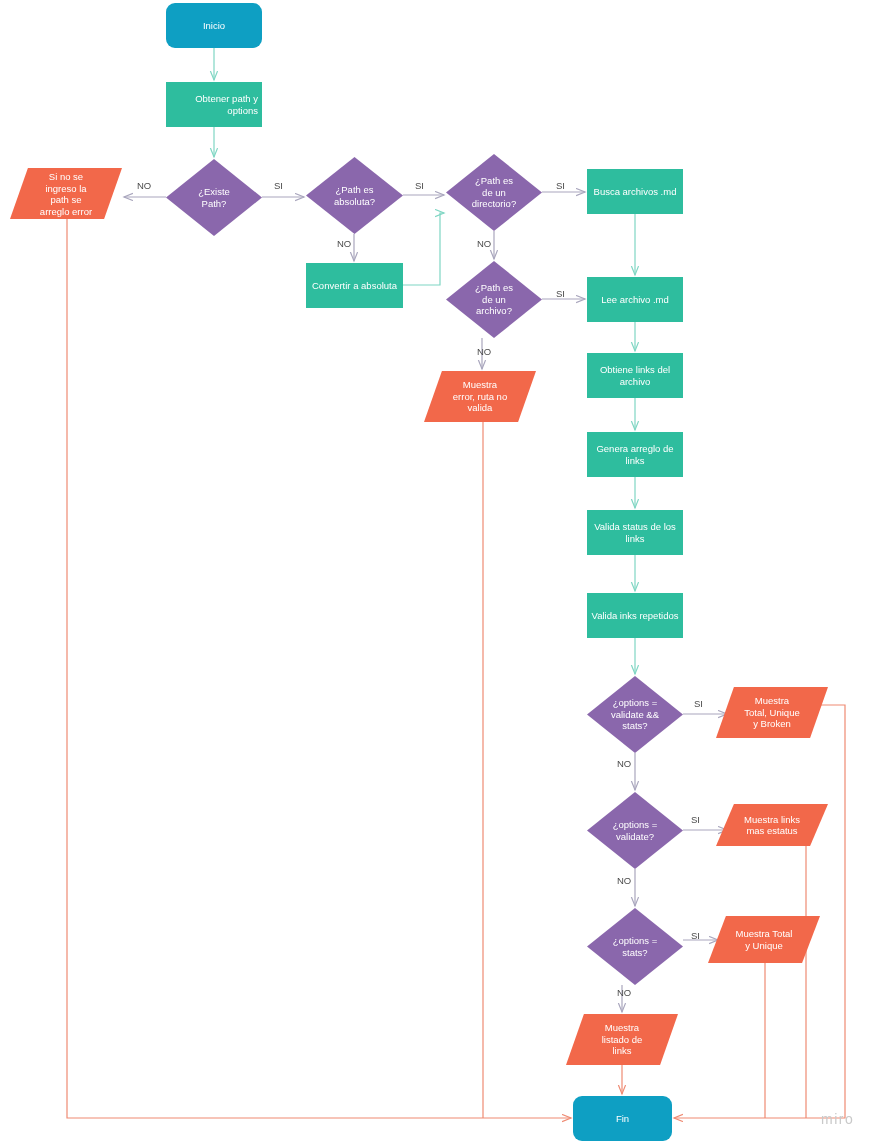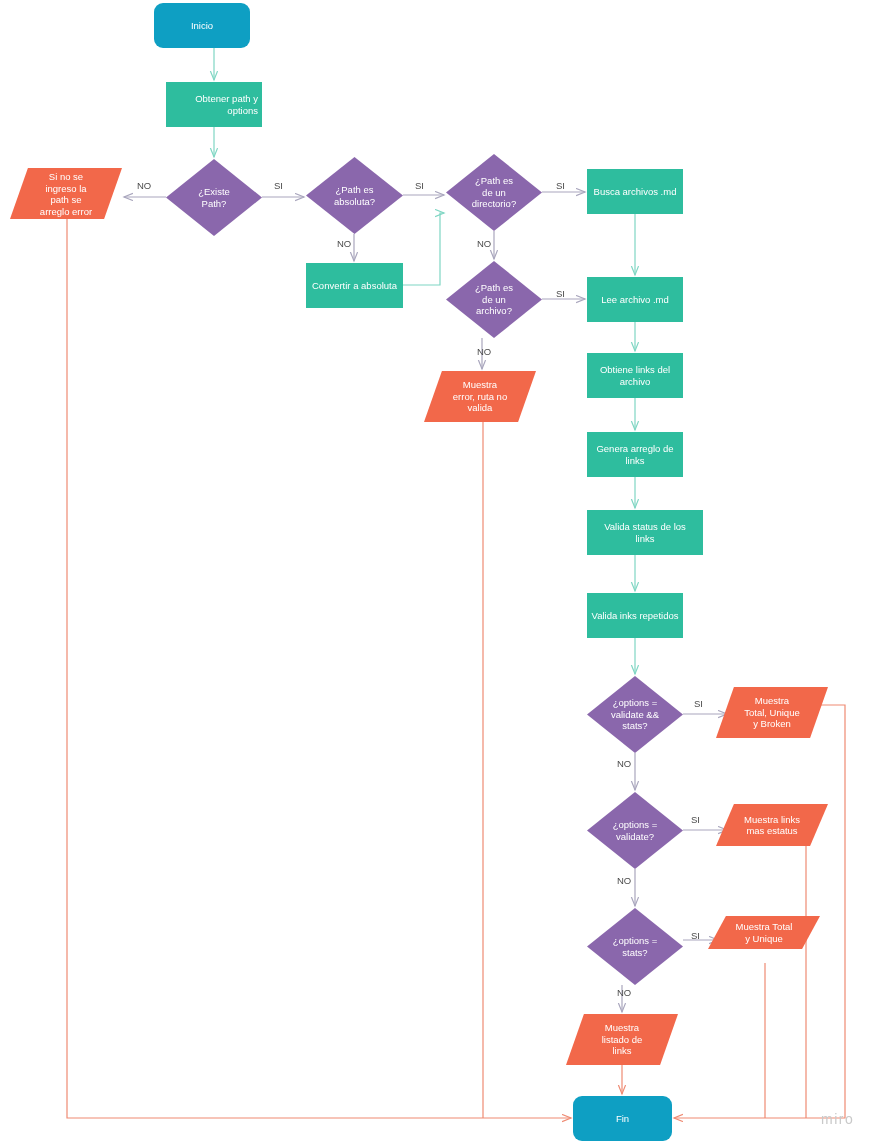--- a/index.html
+++ b/index.html
@@ -151,21 +151,21 @@
 
       <path d="M812,705 L845,705 L845,1118 L674,1118" stroke="#ef8a72" marker-end="url(#ah-red)"></path>
 
       <path d="M806,820 L806,1118" stroke="#ef8a72"></path>
       <path d="M794,820 L806,820" stroke="#ef8a72"></path>
 
       <path d="M765,963 L765,1118" stroke="#ef8a72"></path>
     </g>
   </svg>
 
-  <div class="node n-terminal" style="left:154px;top:3px;width:96px;height:45px;">
+  <div class="node n-terminal" style="left:166px;top:3px;width:96px;height:45px;">
     <span class="lbl">Inicio</span>
   </div>
 
   <div class="node n-process" style="left:166px;top:82px;width:96px;height:45px;text-align:right;">
     <span class="lbl">Obtener path y options</span>
   </div>
 
   <div class="node n-decision" style="left:166px;top:159px;width:96px;height:77px;">
     <span class="dia"></span>
     <span class="lbl">¿Existe
@@ -221,21 +221,21 @@
 
   <div class="node n-process" style="left:587px;top:353px;width:96px;height:45px;">
     <span class="lbl">Obtiene links del
 archivo</span>
   </div>
 
   <div class="node n-process" style="left:587px;top:432px;width:96px;height:45px;">
     <span class="lbl">Genera arreglo de links</span>
   </div>
 
-  <div class="node n-process" style="left:587px;top:510px;width:116px;height:45px;">
+  <div class="node n-process" style="left:587px;top:510px;width:96px;height:45px;">
     <span class="lbl">Valida status de los
 links</span>
   </div>
 
   <div class="node n-process" style="left:587px;top:593px;width:96px;height:45px;">
     <span class="lbl">Valida inks repetidos</span>
   </div>
 
   <div class="node n-decision" style="left:587px;top:676px;width:96px;height:77px;">
     <span class="dia"></span>
@@ -262,21 +262,21 @@
     <span class="lbl">Muestra links
 mas estatus</span>
   </div>
 
   <div class="node n-decision" style="left:587px;top:908px;width:96px;height:77px;">
     <span class="dia"></span>
     <span class="lbl">¿options =
 stats?</span>
   </div>
 
-  <div class="node n-io" style="left:708px;top:916px;width:112px;height:33px;align-items:center;">
+  <div class="node n-io" style="left:708px;top:916px;width:112px;height:47px;align-items:center;">
     <span class="para"></span>
     <span class="lbl">Muestra Total
 y Unique</span>
   </div>
 
   <div class="node n-io" style="left:566px;top:1014px;width:112px;height:51px;">
     <span class="para"></span>
     <span class="lbl">Muestra
 listado de
 links</span>

